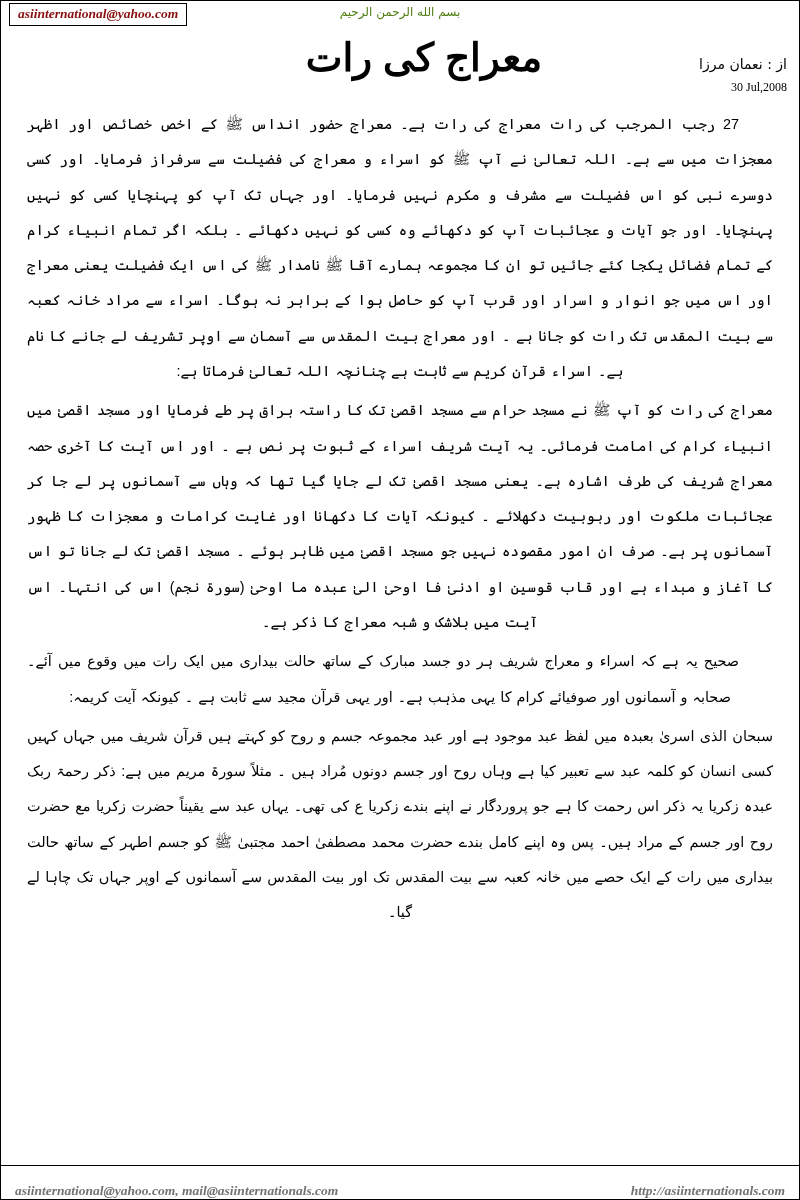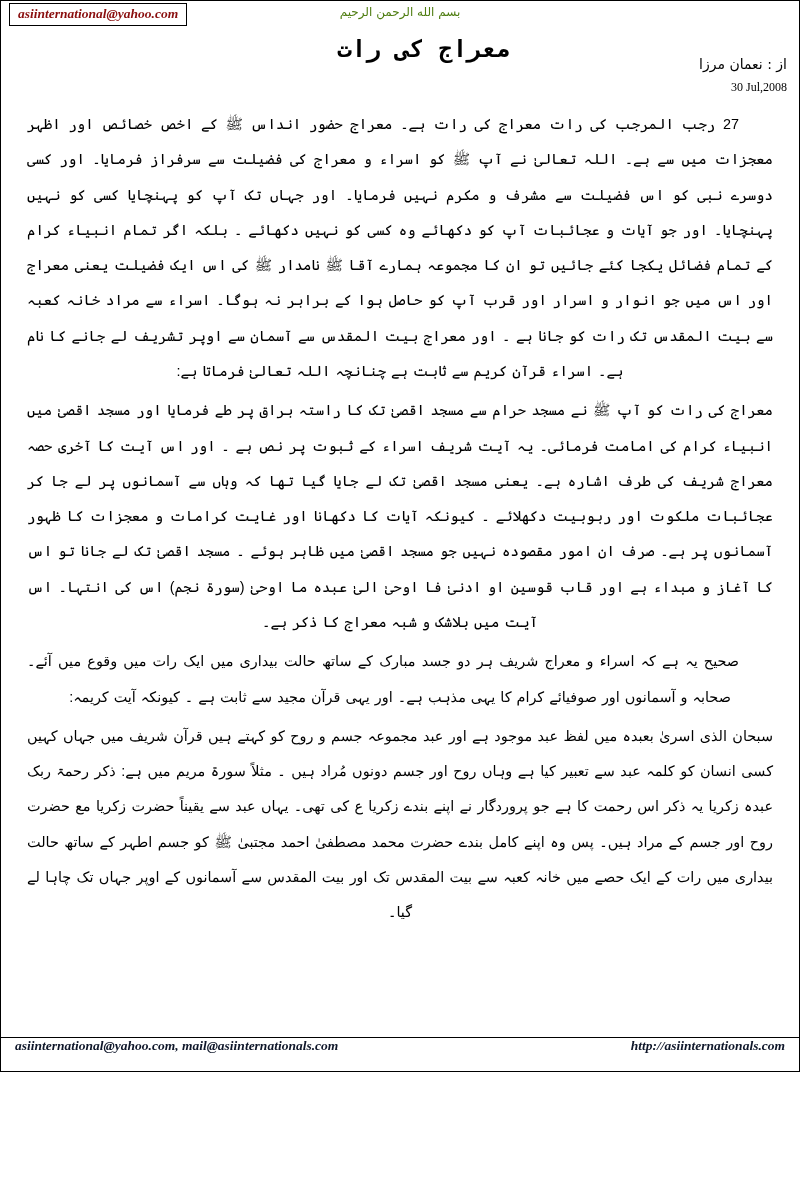--- a/index.html
+++ b/index.html
@@ -11,21 +11,21 @@
     width: 800px;
     height: 1200px;
     font-family: "DejaVu Sans", sans-serif;
     color: #000000;
     position: relative;
     overflow: hidden;
   }
   .page {
     position: relative;
     width: 800px;
-    height: 1072px;
+    height: 1200px;
     box-sizing: border-box;
     border: 1px solid #000;
     background: #fff;
   }
 
   
   .header {
     position: relative;
     height: 96px;
   }
@@ -70,22 +70,22 @@
     direction: ltr;
     font-size: 12px;
   }
   .doc-title {
     position: absolute;
     left: 0;
     right: 0;
     top: 34px;
     text-align: center;
     direction: rtl;
-    font-family: Liberation Mono, monospace;
-    font-size: 24px;
+    font-family: Liberation Sans, sans-serif;
+    font-size: 39px;
     font-weight: bold;
     letter-spacing: 0.5px;
     padding-left: 48px;
   }
 
   
   .body-area {
     position: absolute;
     left: 26px;
     right: 26px;
@@ -113,29 +113,29 @@
 
   
   .footer {
     position: absolute;
     left: 0;
     right: 0;
     bottom: 0;
     height: 34px;
     border-top: 1px solid #000000;
     display: flex;
-    align-items: flex-start;
+    align-items: flex-end;
     justify-content: space-between;
     padding: 0 14px;
     box-sizing: border-box;
     font-family: "Liberation Serif", serif;
     font-style: italic;
     font-weight: bold;
     font-size: 13.5px;
-    color: #0f172a;
+    color: #737373;
   }
   .footer .left-mails {
     white-space: nowrap;
   }
   .footer .right-url {
     white-space: nowrap;
   }
 </style>
 </head>
 <body>

